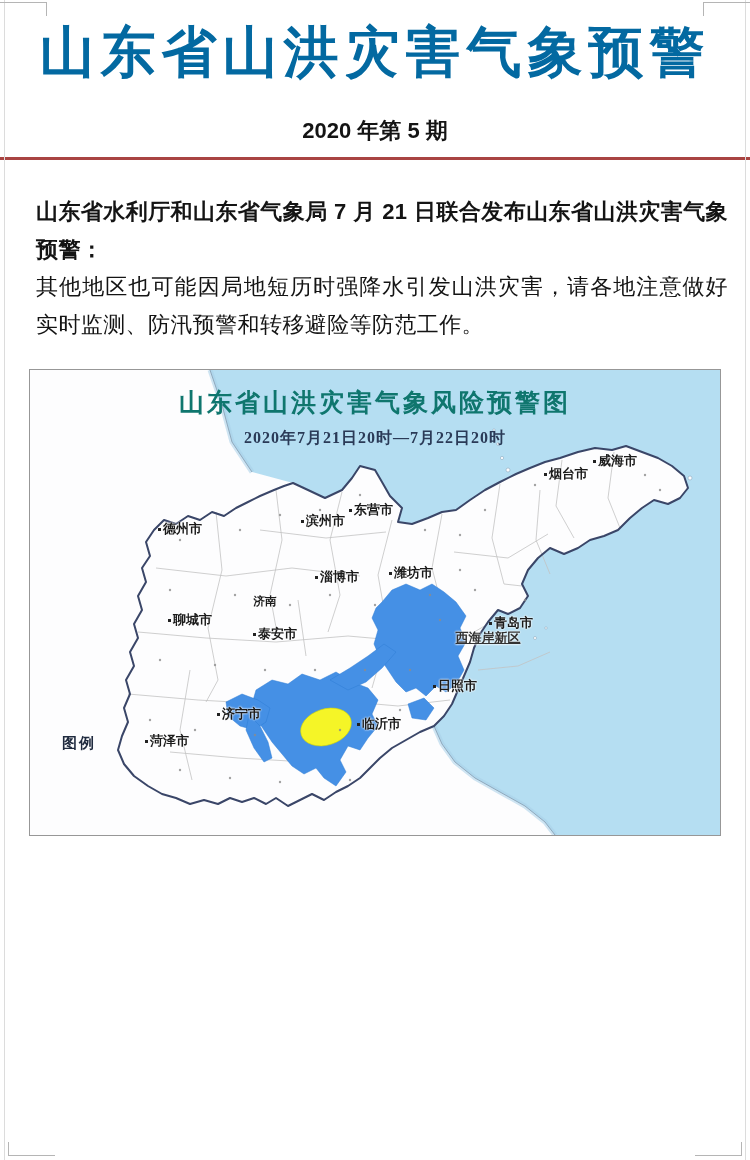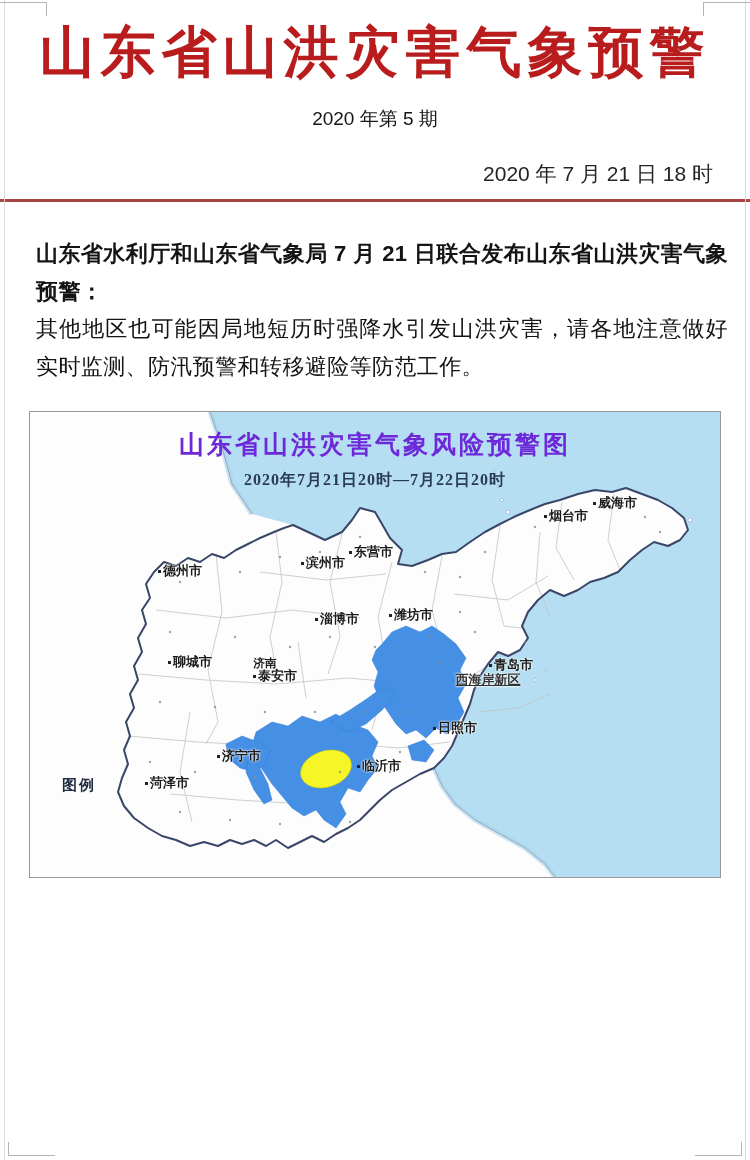--- a/index.html
+++ b/index.html
@@ -15,67 +15,66 @@
   .page-edge.right{right:4px;}
   .corner{position:absolute;width:46px;height:13px;border:0 solid #b5b5b5;}
   .corner.tl{top:2px;left:0;border-top-width:1px;border-right-width:1px;}
   .corner.tr{top:2px;right:0;border-top-width:1px;border-left-width:1px;}
   .corner.bl{bottom:4px;left:8px;border-bottom-width:1px;border-left-width:1px;}
   .corner.br{bottom:4px;right:8px;border-bottom-width:1px;border-right-width:1px;}
 
   .doc-title{
     margin:16px 36px 0 36px;text-align:center;
     font-size:55px;line-height:72px;font-weight:800;letter-spacing:6px;
-    color:#b91c1c;white-space:nowrap;
-  }
-  .issue-line{margin-top:16px;text-align:center;font-size:19px;line-height:30px;font-weight:400;color:#141414;}
+    color:#0369a1;white-space:nowrap;
+  }
+  .issue-line{margin-top:28px;text-align:center;font-size:22px;line-height:30px;font-weight:700;color:#141414;}
   .date-line{margin-top:26px;text-align:right;padding-right:37px;font-size:21px;line-height:28px;font-weight:500;color:#242424;}
   .red-rule{margin-top:11px;height:3px;background:#a94442;}
 
   .doc-body{padding:0 22px 0 36px;color:#141414;}
   .doc-body p{margin:0;font-size:22px;line-height:37.6px;text-align:justify;letter-spacing:0.4px;font-weight:500;}
   .doc-body p.lead{font-weight:800;margin-top:33px;}
   .doc-body p.indent{text-indent:2em;}
 
   
   .map-figure{
     position:relative;margin:26px auto 0 auto;
     width:690px;height:465px;border:1px solid #979797;background:#fff;
   }
   .map-figure svg{position:absolute;left:0;top:0;}
-  .map-text{position:absolute;font-family:"Liberation Serif","DejaVu Serif",serif;color:#6d28d9;}
+  .map-text{position:absolute;font-family:"Liberation Serif","DejaVu Serif",serif;color:#0f766e;}
   .map-title{left:0;right:0;top:16px;text-align:center;font-size:25px;font-weight:700;letter-spacing:3px;}
   .map-subtitle{left:0;right:0;top:58px;text-align:center;font-size:16px;font-weight:700;letter-spacing:1px;color:#2a3a57;}
 
   .legend{position:absolute;left:8px;top:364px;width:170px;font-family:"Liberation Serif","DejaVu Serif",serif;}
   .legend-title{margin-left:24px;font-size:15px;font-weight:700;color:#1f2a3e;letter-spacing:2px;}
 
   .city{
     position:absolute;transform:translate(-50%,-50%);
     font-size:13px;font-weight:700;color:#1a1a1a;white-space:nowrap;
     text-shadow:0 0 2px #fff,0 0 2px #fff;line-height:10px;
   }
-  .city.big{font-size:11.5px;margin-top:20px;}
+  .city.big{font-size:11.5px;}
   .city.tiny{font-size:13px;color:#333;font-weight:600;text-decoration:underline;}
   .city .sq{display:inline-block;width:3px;height:3px;background:#222;vertical-align:middle;margin-right:2px;}
 </style>
 </head>
 <body>
 
 <div class="page">
   <div class="page-edge left"></div>
   <div class="page-edge right"></div>
   <div class="corner tl"></div>
   <div class="corner tr"></div>
   <div class="corner bl"></div>
   <div class="corner br"></div>
 
   <h1 class="doc-title">山东省山洪灾害气象预警</h1>
   <div class="issue-line">2020 年第 5 期</div>
-  <div class="date-line">2020 年 7 月 21 日 18 时</div>
   <div class="red-rule"></div>
 
   <div class="doc-body">
     <p class="lead">山东省水利厅和山东省气象局 7 月 21 日联合发布山东省山洪灾害气象预警：</p>
     <p>其他地区也可能因局地短历时强降水引发山洪灾害，请各地注意做好实时监测、防汛预警和转移避险等防范工作。</p>
   </div>
 
   <div class="map-figure">
     <svg width="690" height="465" viewBox="0 0 690 465">
 

